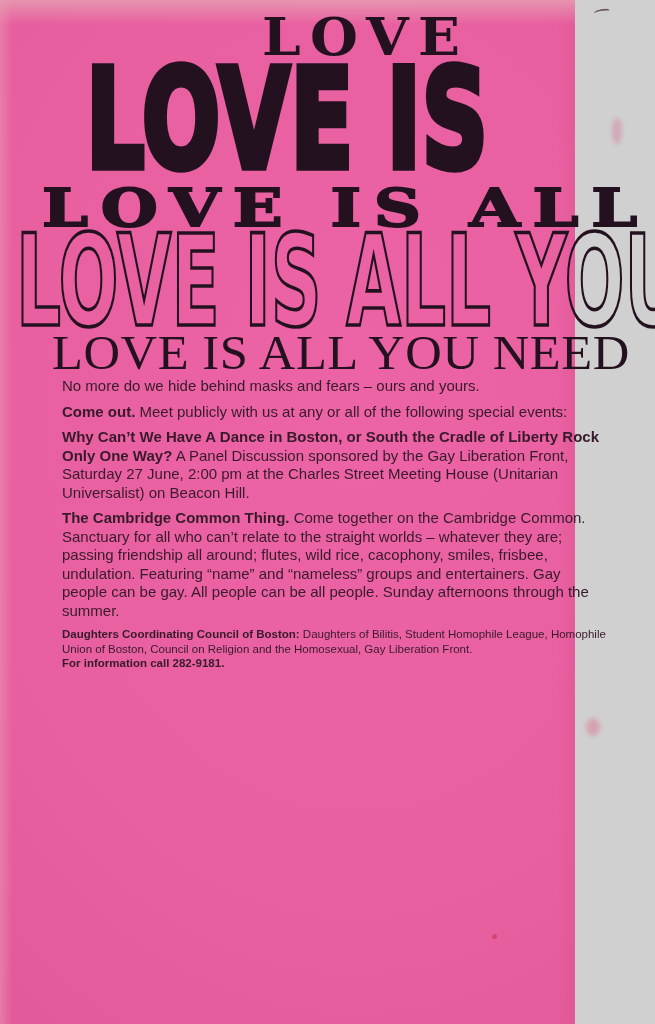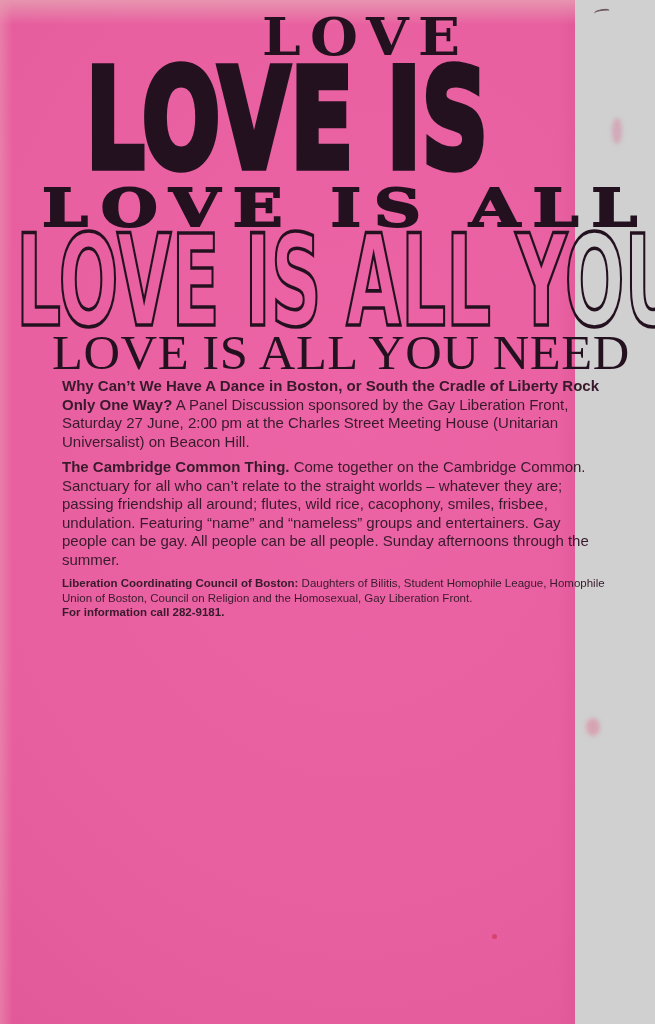--- a/index.html
+++ b/index.html
@@ -90,31 +90,33 @@
 <div class="poster">
 
   <div class="hl hl-1">LOVE</div>
   <div class="hl hl-2">LOVE IS</div>
   <div class="hl hl-3">LOVE IS ALL</div>
   <div class="hl hl-4">LOVE IS ALL YOU</div>
   <div class="hl hl-5">LOVE IS ALL YOU NEED</div>
 
   <div class="body-copy">
 
+    <p>No more do we hide behind masks and fears – ours and yours.</p>
 
+    <p><span class="lead">Come out.</span><span> Meet publicly with us at any or all of the following special events:</span></p>
 
 
     <p><span class="lead">Why Can’t We Have A Dance in Boston, or South the Cradle of Liberty Rock Only One Way?</span><span> A Panel Discussion sponsored by the Gay Liberation Front, Saturday 27 June, 2:00 pm at the Charles Street Meeting House (Unitarian Universalist) on Beacon Hill.</span></p>
 
 
 
     <p><span class="lead">The Cambridge Common Thing.</span><span> Come together on the Cambridge Common. Sanctuary for all who can’t relate to the straight worlds – whatever they are; passing friendship all around; flutes, wild rice, cacophony, smiles, frisbee, undulation. Featuring “name” and “nameless” groups and entertainers. Gay people can be gay. All people can be all people. Sunday afternoons through the summer.</span></p>
 
 
-    <p class="footer-block"><span class="lead">Liberation Coordinating Council of Boston:</span><span class="orgs"> Daughters of Bilitis, Student Homophile League, Homophile Union of Boston, Council on Religion and the Homosexual, Gay Liberation Front.</span><span class="info">For information call 282-9181.</span></p>
+    <p class="footer-block"><span class="lead">Daughters Coordinating Council of Boston:</span><span class="orgs"> Daughters of Bilitis, Student Homophile League, Homophile Union of Boston, Council on Religion and the Homosexual, Gay Liberation Front.</span><span class="info">For information call 282-9181.</span></p>
 
   </div>
 
   <div class="squiggle"></div>
   <div class="dot-1"></div>
   <div class="smudge-1"></div>
   <div class="smudge-2"></div>
 
 </div>
 

